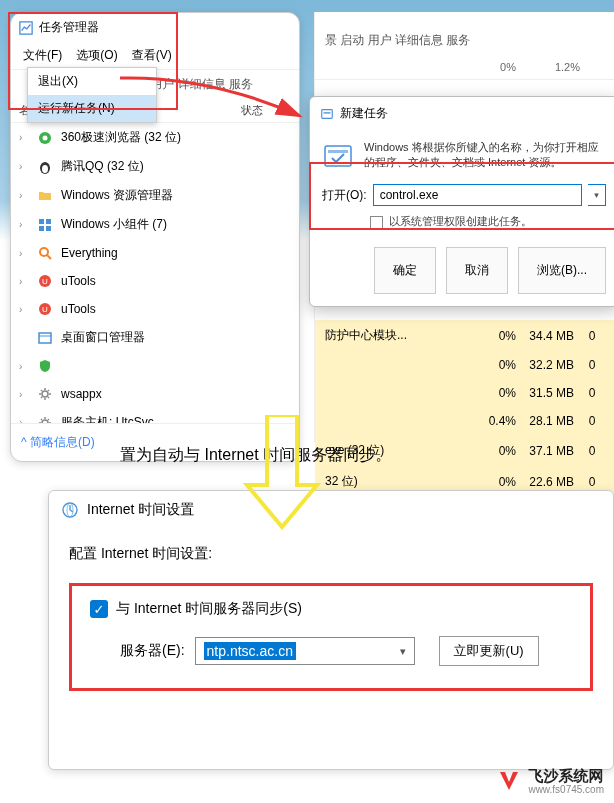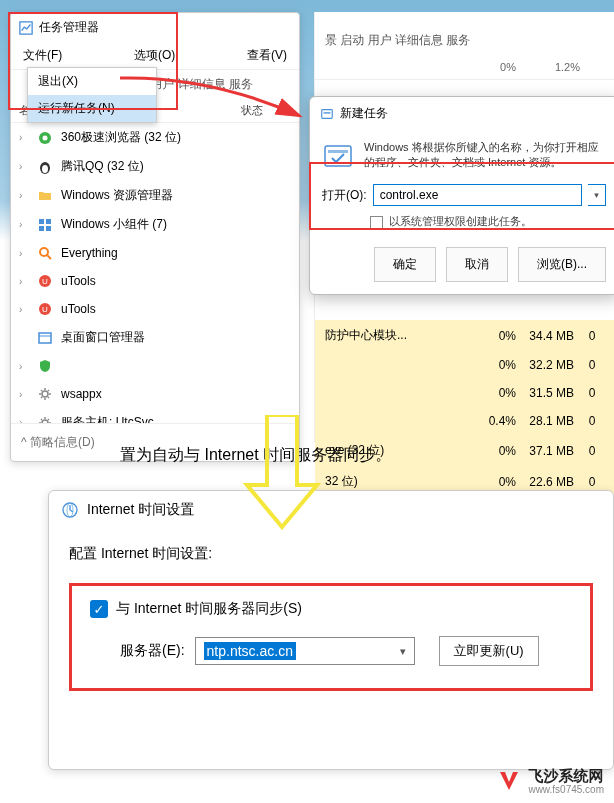--- a/index.html
+++ b/index.html
@@ -2,38 +2,38 @@
 <html><head>
 <meta charset="utf-8">
 <style>
 * { box-sizing: border-box; margin: 0; padding: 0; }
 body { font-family: "Microsoft YaHei", "Segoe UI", sans-serif; font-size: 12px; background: #fff; width: 614px; height: 803px; position: relative; overflow: hidden; }
 
 
 .desktop-bg { position: absolute; inset: 0; background: linear-gradient(180deg, #7db8d8 0%, #a8d0e8 25%, #fff 30%); z-index: 0; }
 
 
-.tm-window { position: absolute; top: 12px; left: 10px; width: 290px; background: #fff; border: 1px solid #ccc; border-radius: 4px; box-shadow: 0 2px 8px rgba(0,0,0,0.15); z-index: 5; }
+.tm-window { position: absolute; top: 12px; left: 10px; width: 290px; background: #fff; border: 1px solid #ccc; border-radius: 12px; box-shadow: 0 2px 8px rgba(0,0,0,0.15); z-index: 5; }
 .tm-titlebar { display: flex; align-items: center; padding: 6px 8px; gap: 6px; font-size: 12px; }
 .tm-icon { width: 14px; height: 14px; display: inline-flex; }
-.tm-menubar { display: flex; gap: 2px; padding: 2px 6px; font-size: 12px; border-bottom: 1px solid #eee; justify-content: space-between; }
+.tm-menubar { display: flex; gap: 2px; padding: 2px 6px; font-size: 12px; border-bottom: 1px solid #eee; }
 .tm-menu-item { padding: 3px 6px; cursor: pointer; }
 .tm-dropdown { position: absolute; top: 54px; left: 16px; background: #fff; border: 1px solid #ccc; box-shadow: 0 2px 6px rgba(0,0,0,0.2); width: 130px; z-index: 10; }
 .tm-dd-item { padding: 5px 10px; font-size: 12px; cursor: pointer; }
 .tm-dd-item.selected { background: #cce4f7; }
 .tm-tabs-row { padding: 6px 8px; font-size: 12px; color: #555; display: flex; gap: 8px; }
 .tm-cols { display: flex; padding: 4px 8px; font-size: 11px; color: #444; border-bottom: 1px solid #eee; }
 .tm-col-name { flex: 1; }
 .tm-col-status { width: 50px; }
 .tm-list { max-height: 300px; overflow: hidden; }
 .tm-row { display: flex; align-items: center; padding: 6px 8px; gap: 8px; font-size: 12px; }
 .tm-row .arrow { width: 10px; color: #888; font-size: 10px; }
 .tm-row .picon { width: 16px; height: 16px; display: inline-flex; align-items: center; justify-content: center; }
 .tm-footer { padding: 10px; font-size: 12px; border-top: 1px solid #eee; }
-.tm-footer a { color: #737373; text-decoration: none; cursor: pointer; }
+.tm-footer a { color: #3b82f6; text-decoration: none; cursor: pointer; }
 
 
 .red-box { position: absolute; border: 2px solid #e83535; pointer-events: none; z-index: 20; }
 .red-box.title-area { top: 12px; left: 8px; width: 170px; height: 98px; }
 
 
 .tm-right { position: absolute; top: 12px; right: 0; width: 300px; height: 430px; background: #fff; border-left: 1px solid #eee; z-index: 2; }
 .tm-right-tabs { padding: 20px 10px 6px; font-size: 12px; color: #555; display: flex; gap: 10px; }
 .tm-right-row { display: flex; padding: 7px 10px; align-items: center; }
 .tm-right-row .name { flex: 1; white-space: nowrap; overflow: hidden; text-overflow: ellipsis; }
@@ -48,21 +48,21 @@
 .run-dialog { position: absolute; top: 96px; right: -5px; width: 310px; background: #fff; border: 1px solid #bbb; border-radius: 6px; box-shadow: 0 4px 16px rgba(0,0,0,0.25); z-index: 15; padding: 0; }
 .run-titlebar { display: flex; align-items: center; padding: 8px 10px; gap: 6px; font-size: 12px; }
 .run-body { padding: 10px 12px 6px; }
 .run-desc { display: flex; gap: 10px; font-size: 11px; color: #333; margin-bottom: 12px; }
 .run-desc-icon { width: 32px; height: 32px; flex-shrink: 0; }
 .run-open-row { display: flex; align-items: center; gap: 6px; margin-bottom: 8px; }
 .run-open-label { font-size: 12px; }
 .run-input { flex: 1; border: 1px solid #0078d4; padding: 3px 6px; font-size: 12px; height: 22px; }
 .run-check-row { display: flex; align-items: flex-end; gap: 6px; font-size: 11px; color: #444; margin-left: 48px; }
 .run-buttons { display: flex; justify-content: flex-end; gap: 10px; padding: 12px; }
-.run-btn { padding: 8px 18px; font-size: 12px; border: 1px solid #ccc; background: #fafafa; cursor: pointer; }
+.run-btn { padding: 14px 18px; font-size: 12px; border: 1px solid #ccc; background: #fafafa; cursor: pointer; }
 .red-box.run-area { top: 162px; right: -5px; width: 310px; height: 68px; }
 
 
 .red-arrow { position: absolute; top: 66px; left: 110px; width: 200px; height: 70px; z-index: 18; pointer-events: none; }
 
 
 .yellow-arrow { position: absolute; top: 415px; left: 242px; width: 80px; height: 115px; z-index: 25; pointer-events: none; }
 
 
 .sync-text { position: absolute; top: 445px; left: 120px; font-size: 16px; color: #000; z-index: 8; }

